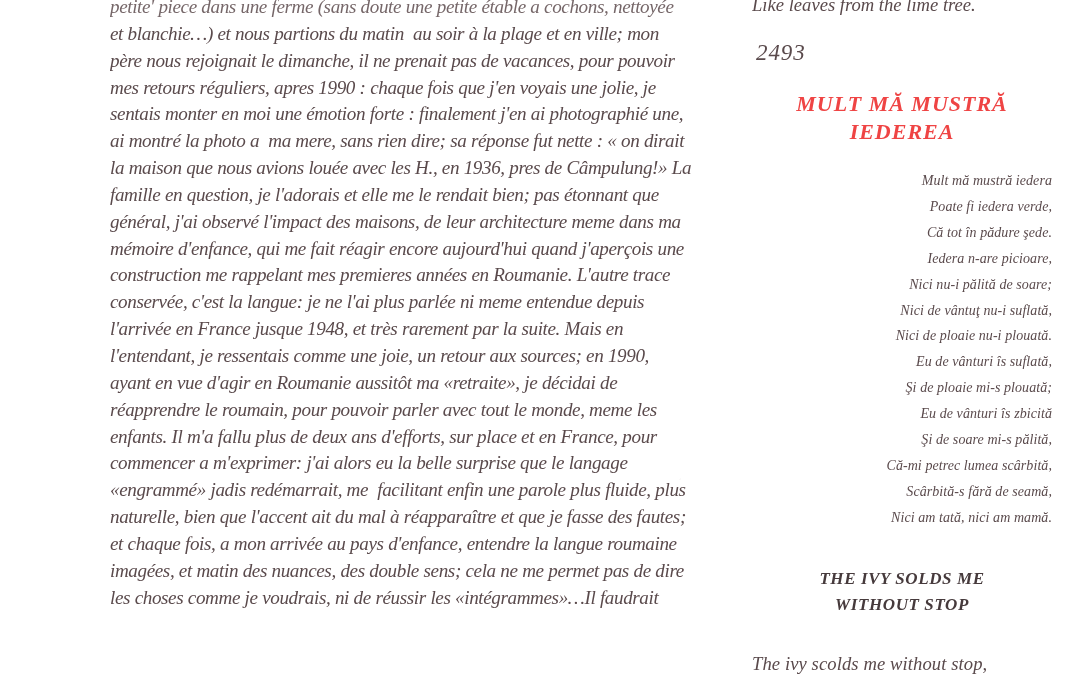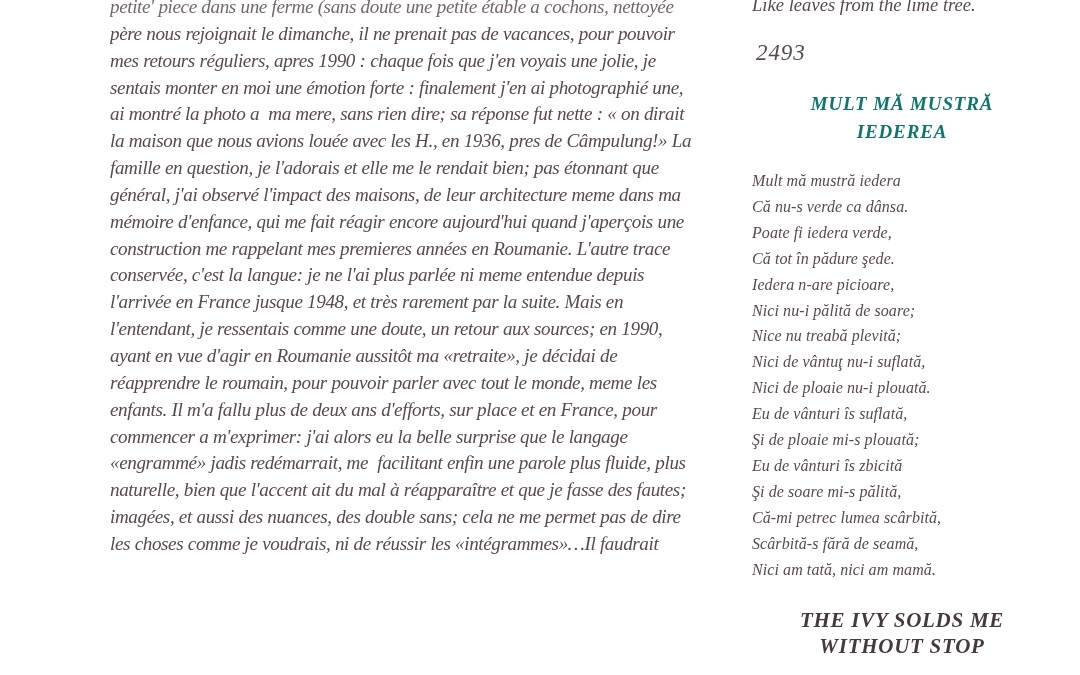--- a/index.html
+++ b/index.html
@@ -85,47 +85,48 @@
     line-height: 26px;
     padding-top: 18px;
     color: #5a4a4c;
     letter-spacing: 0.04em;
   }
 
   .poem-title {
     margin: 0;
     padding-top: 20px;
     text-align: center;
-    font-size: 19px;
+    font-size: 22px;
     line-height: 28px;
     font-weight: bold;
     letter-spacing: 0.045em;
-    color: #0f766e;
+    color: #ef4444;
   }
   .poem-title .tline { display: block; white-space: pre; }
 
   .poem-title-en {
-    margin: 0;
+    margin: 11px;
     padding-top: 24px;
     text-align: center;
-    font-size: 21px;
+    font-size: 17px;
     line-height: 26px;
     font-weight: bold;
     letter-spacing: 0.035em;
     color: #463a3c;
   }
   .poem-title-en .tline { display: block; white-space: pre; }
 
   .poem-body {
     margin: 0;
     padding-top: 22px;
-    font-size: 16px;
+    font-size: 14px;
     line-height: 25.9px;
     color: #5a4a4c;
     letter-spacing: 0.005em;
+    text-align: right;
   }
   .poem-body-en {
     margin: 0;
     padding-top: 22px;
     font-size: 18.6px;
     line-height: 25.9px;
     color: #5a4a4c;
     letter-spacing: 0.005em;
   }
   .verse {
@@ -142,63 +143,63 @@
 </head>
 <body>
 
 <div class="page-surface"></div>
 
 <div class="page">
 
   <div class="col-left">
     <p class="prose">
       <span class="prose-line clipped-top">petite' piece dans une ferme (sans doute une petite étable a cochons, nettoyée</span>
+      <span class="prose-line">et blanchie…) et nous partions du matin  au soir à la plage et en ville; mon</span>
       <span class="prose-line">père nous rejoignait le dimanche, il ne prenait pas de vacances, pour pouvoir</span>
       <span class="prose-line">mes retours réguliers, apres 1990 : chaque fois que j'en voyais une jolie, je</span>
       <span class="prose-line">sentais monter en moi une émotion forte : finalement j'en ai photographié une,</span>
       <span class="prose-line">ai montré la photo a  ma mere, sans rien dire; sa réponse fut nette : « on dirait</span>
       <span class="prose-line">la maison que nous avions louée avec les H., en 1936, pres de Câmpulung!» La</span>
       <span class="prose-line">famille en question, je l'adorais et elle me le rendait bien; pas étonnant que</span>
       <span class="prose-line">général, j'ai observé l'impact des maisons, de leur architecture meme dans ma</span>
       <span class="prose-line">mémoire d'enfance, qui me fait réagir encore aujourd'hui quand j'aperçois une</span>
       <span class="prose-line">construction me rappelant mes premieres années en Roumanie. L'autre trace</span>
       <span class="prose-line">conservée, c'est la langue: je ne l'ai plus parlée ni meme entendue depuis</span>
       <span class="prose-line">l'arrivée en France jusque 1948, et très rarement par la suite. Mais en</span>
-      <span class="prose-line">l'entendant, je ressentais comme une doute, un retour aux sources; en 1990,</span>
+      <span class="prose-line">l'entendant, je ressentais comme une joie, un retour aux sources; en 1990,</span>
       <span class="prose-line">ayant en vue d'agir en Roumanie aussitôt ma «retraite», je décidai de</span>
       <span class="prose-line">réapprendre le roumain, pour pouvoir parler avec tout le monde, meme les</span>
       <span class="prose-line">enfants. Il m'a fallu plus de deux ans d'efforts, sur place et en France, pour</span>
       <span class="prose-line">commencer a m'exprimer: j'ai alors eu la belle surprise que le langage</span>
       <span class="prose-line">«engrammé» jadis redémarrait, me  facilitant enfin une parole plus fluide, plus</span>
       <span class="prose-line">naturelle, bien que l'accent ait du mal à réapparaître et que je fasse des fautes;</span>
-      <span class="prose-line">imagées, et aussi des nuances, des double sans; cela ne me permet pas de dire</span>
+      <span class="prose-line">et chaque fois, a mon arrivée au pays d'enfance, entendre la langue roumaine</span>
+      <span class="prose-line">imagées, et matin des nuances, des double sens; cela ne me permet pas de dire</span>
       <span class="prose-line">les choses comme je voudrais, ni de réussir les «intégrammes»…Il faudrait</span>
 
     </p>
   </div>
 
   <div class="col-right">
 
     <p class="eng-tail">Like leaves from the lime tree.</p>
 
     <p class="poem-number">2493</p>
 
     <h2 class="poem-title">
       <span class="tline">MULT MĂ MUSTRĂ</span>
       <span class="tline">IEDEREA</span>
     </h2>
 
     <p class="poem-body">
       <span class="verse">Mult mă mustră iedera</span>
-      <span class="verse">Că nu-s verde ca dânsa.</span>
       <span class="verse">Poate fi iedera verde,</span>
       <span class="verse">Că tot în pădure şede.</span>
       <span class="verse">Iedera n-are picioare,</span>
       <span class="verse">Nici nu-i pălită de soare;</span>
-      <span class="verse">Nice nu treabă plevită;</span>
       <span class="verse">Nici de vântuţ nu-i suflată,</span>
       <span class="verse">Nici de ploaie nu-i plouată.</span>
       <span class="verse">Eu de vânturi îs suflată,</span>
       <span class="verse">Şi de ploaie mi-s plouată;</span>
       <span class="verse">Eu de vânturi îs zbicită</span>
       <span class="verse">Şi de soare mi-s pălită,</span>
       <span class="verse">Că-mi petrec lumea scârbită,</span>
       <span class="verse">Scârbită-s fără de seamă,</span>
       <span class="verse">Nici am tată, nici am mamă.</span>
     </p>

